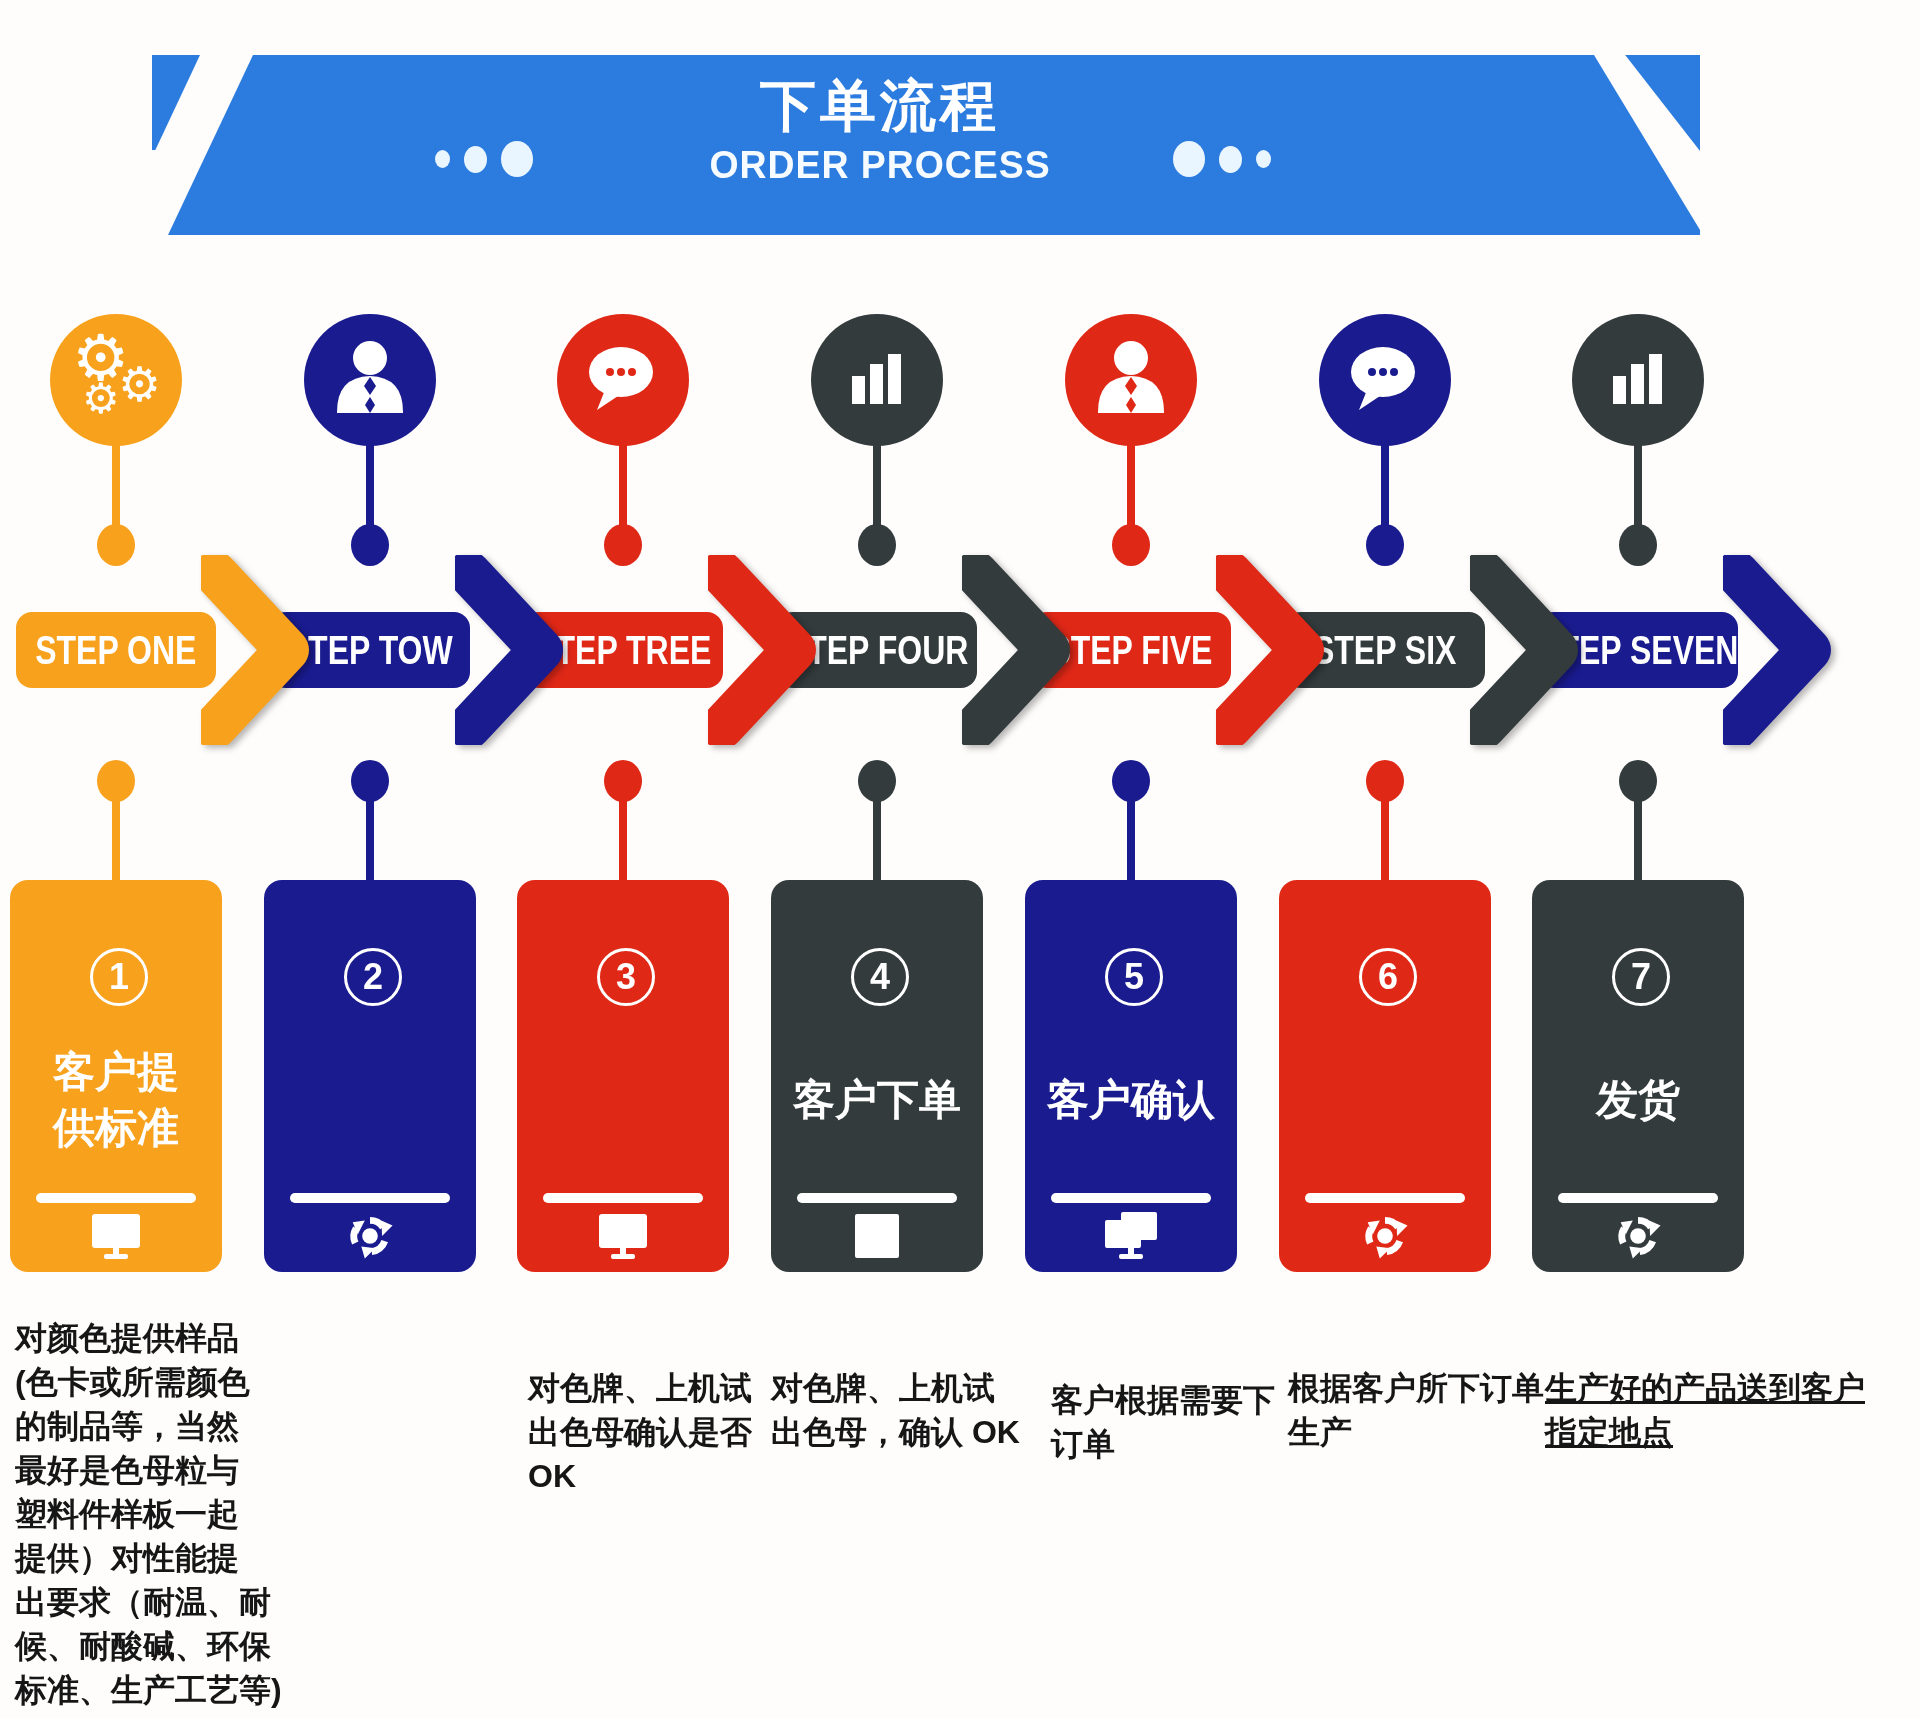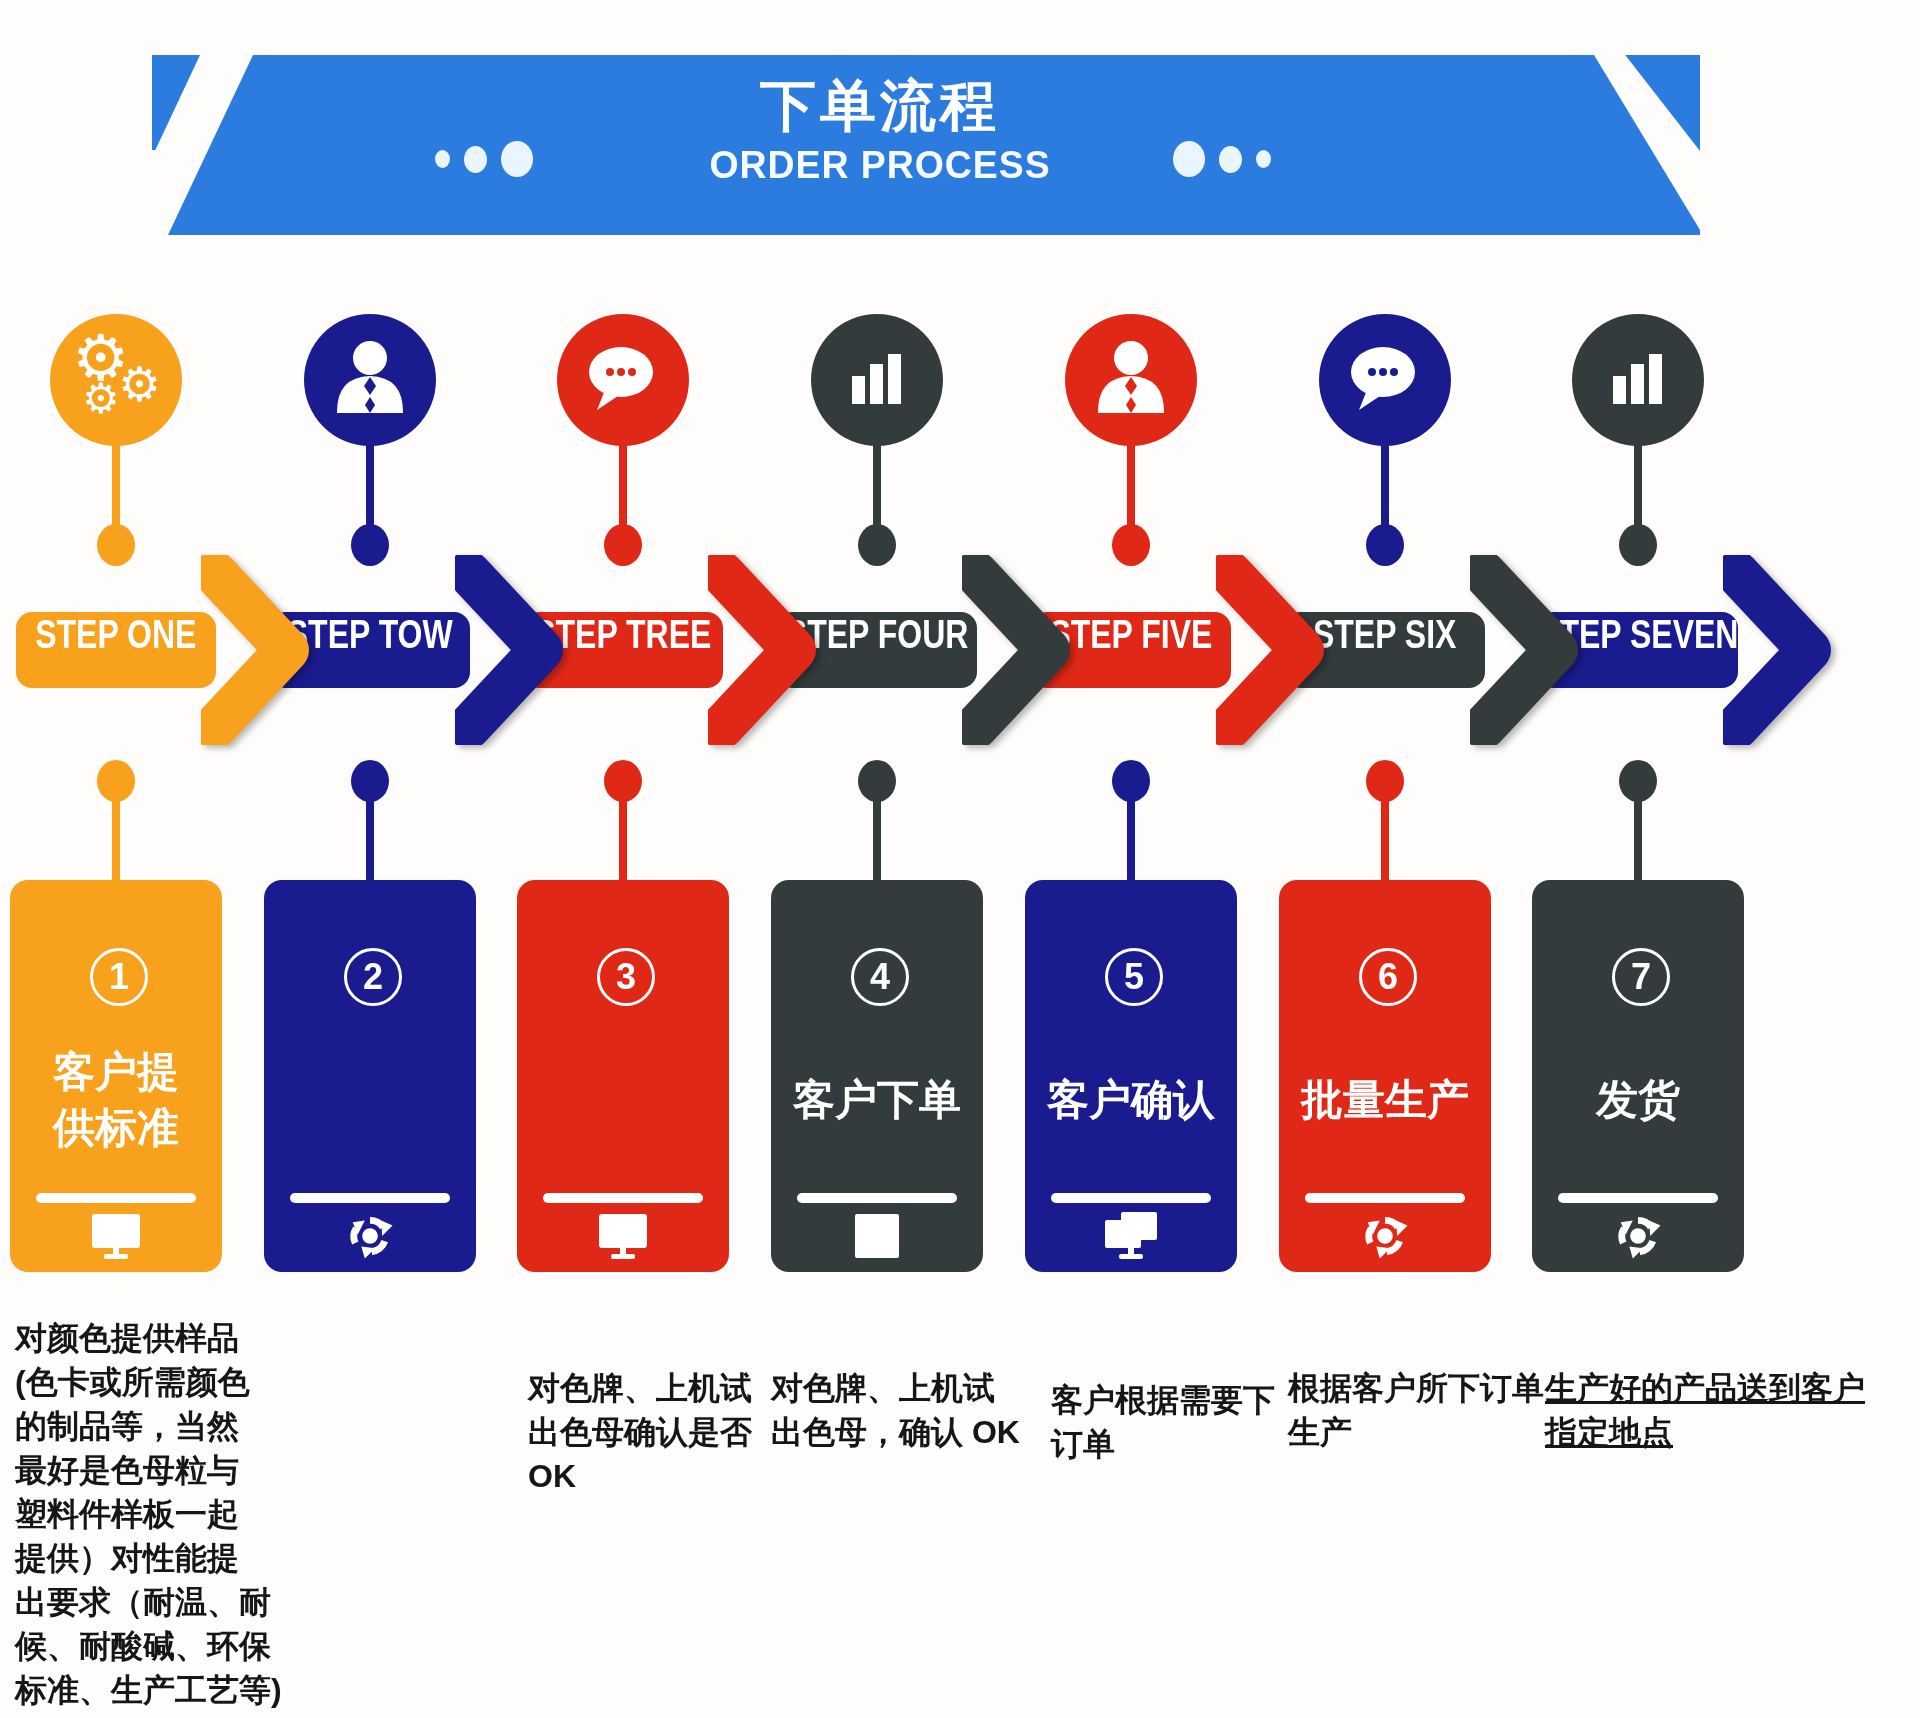--- a/index.html
+++ b/index.html
@@ -37,21 +37,21 @@
   .top-icon{position:absolute;left:61px;top:314px;width:132px;height:132px;border-radius:50%;}
   .stem{position:absolute;left:123px;width:8px;}
   .stem1{top:440px;height:92px;}
   .stem2{top:796px;height:90px;}
   .dot{position:absolute;left:108px;width:38px;height:42px;border-radius:50%;}
   .dot1{top:524px;}
   .dot2{top:760px;}
 
   
   .arrow-body{position:absolute;left:27px;top:612px;width:200px;height:76px;border-radius:16px;
-    display:flex;justify-content:center;}
+    display:flex;align-items:center;justify-content:center;}
   .arrow-label{color:#fff;font-size:40px;font-weight:bold;white-space:nowrap;transform:scaleX(.8);letter-spacing:0px;}
   .arrow-head{position:absolute;left:212px;top:555px;width:120px;height:190px;
     filter:drop-shadow(4px 3px 3px rgba(0,0,0,.28));}
   .arrow-head polyline{fill:none;stroke-width:44;stroke-linecap:round;stroke-linejoin:round;}
 
   
   .card{position:absolute;left:21px;top:880px;width:212px;height:392px;border-radius:18px;color:#fff;}
   .num{position:absolute;left:80px;top:68px;width:52px;height:52px;border:3px solid #fff;border-radius:50%;
     display:flex;align-items:center;justify-content:center;font-size:36px;font-weight:bold;}
   .card-title{position:absolute;left:0;top:160px;width:212px;height:120px;display:flex;align-items:center;
@@ -327,21 +327,20 @@
     <div class="arrow-body bg-dark">
       <span class="arrow-label">STEP SIX</span>
     </div>
     <svg class="arrow-head" viewBox="0 0 120 190">
       <polyline class="st-dark" points="14,18 86,95 14,172"></polyline>
     </svg>
     <div class="dot dot2 bg-red"></div>
     <div class="stem stem2 bg-red"></div>
     <div class="card bg-red tx-red">
       <div class="num">6</div>
-      <div class="card-title">批量生产</div>
       <div class="divider"></div>
       <svg class="card-icon" viewBox="0 0 60 60">
           <use href="#sym-sync"></use>
         </svg>
     </div>
     <div class="desc">根据客户所下订单
 生产</div>
   </div>
 
   <div class="column col7">

